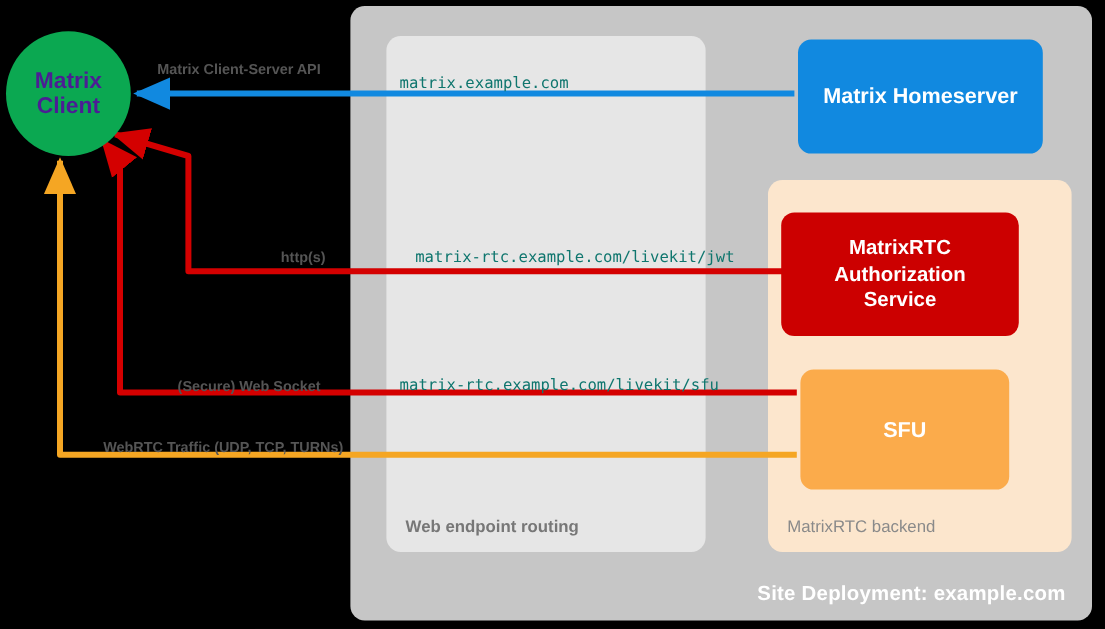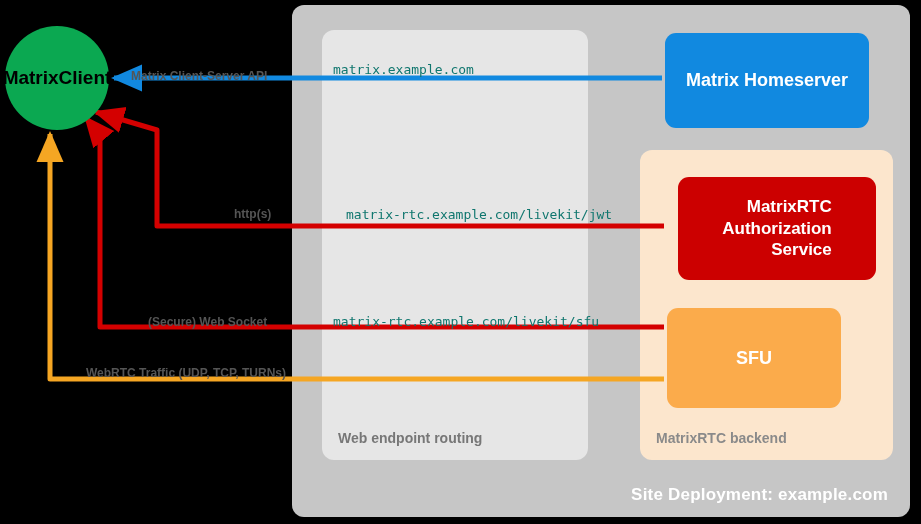--- a/index.html
+++ b/index.html
@@ -12,37 +12,37 @@
   
   #site-panel{left:292px;top:5px;width:618px;height:512px;background:#c6c6c6;border-radius:12px;}
   #site-label{position:absolute;right:22px;bottom:12px;color:#ffffff;font-size:17px;font-weight:bold;letter-spacing:.2px;white-space:nowrap;}
 
   
   #routing-panel{left:322px;top:30px;width:266px;height:430px;background:#e6e6e6;border-radius:12px;}
   #routing-label{position:absolute;left:16px;bottom:14px;color:#777777;font-size:14px;font-weight:bold;white-space:nowrap;}
 
   
   #backend-panel{left:640px;top:150px;width:253px;height:310px;background:#fce6cd;border-radius:12px;}
-  #backend-label{position:absolute;left:16px;bottom:14px;color:#8a8a8a;font-size:14px;font-weight:bold;white-space:nowrap;}
+  #backend-label{position:absolute;left:16px;bottom:14px;color:#8a8a8a;font-size:14px;font-weight:normal;white-space:nowrap;}
 
   
   #matrix-client{
     position:absolute;left:5px;top:26px;width:104px;height:104px;border-radius:50%;
-    background:#0ba851;color:#000000;display:flex;flex-direction:row;align-items:center;
+    background:#0ba851;color:#4c1d95;display:flex;flex-direction:column;align-items:center;
     justify-content:center;font-size:19px;font-weight:bold;line-height:1.12;text-align:center;
   }
   #homeserver{
     position:absolute;left:665px;top:33px;width:204px;height:95px;border-radius:11px;
     background:#1189e0;color:#fff;display:flex;align-items:center;justify-content:center;
     font-size:18px;font-weight:bold;text-align:left;
   }
   #auth-service{
-    position:absolute;left:678px;top:177px;width:198px;height:103px;border-radius:11px;
+    position:absolute;left:651px;top:177px;width:198px;height:103px;border-radius:11px;
     background:#cc0000;color:#fff;display:flex;align-items:center;justify-content:center;
-    font-size:17px;font-weight:bold;text-align:right;line-height:1.28;
+    font-size:17px;font-weight:bold;text-align:center;line-height:1.28;
   }
   #sfu{
     position:absolute;left:667px;top:308px;width:174px;height:100px;border-radius:11px;
     background:#fbab4b;color:#fff;display:flex;align-items:center;justify-content:center;
     font-size:18px;font-weight:bold;text-align:center;
   }
 
   
   #arrows{position:absolute;left:0;top:0;width:921px;height:524px;pointer-events:none;}
 
@@ -90,21 +90,21 @@
 
     <g>
       <path d="M664,327 L100,327 L100,135 L86,118" fill="none" stroke="#d40000" stroke-width="5" stroke-linejoin="round" stroke-linecap="butt" marker-end="url(#ah-red)"></path>
     </g>
 
     <g>
       <path d="M664,379 L50,379 L50,134" fill="none" stroke="#f5a623" stroke-width="5" stroke-linejoin="round" stroke-linecap="butt" marker-end="url(#ah-orange)"></path>
     </g>
   </svg>
 
-  <div class="arrow-label" style="left:131px;top:69px;">Matrix Client-Server API</div>
+  <div class="arrow-label" style="left:131px;top:51px;">Matrix Client-Server API</div>
   <div class="mono-label" style="left:333px;top:62px;">matrix.example.com</div>
 
   <div class="arrow-label" style="left:234px;top:207px;">http(s)</div>
   <div class="mono-label" style="left:346px;top:207px;">matrix-rtc.example.com/livekit/jwt</div>
 
   <div class="arrow-label" style="left:148px;top:315px;">(Secure) Web Socket</div>
   <div class="mono-label" style="left:333px;top:314px;">matrix-rtc.example.com/livekit/sfu</div>
 
   <div class="arrow-label" style="left:62px;top:366px;margin-left:24px;">WebRTC Traffic (UDP, TCP, TURNs)</div>
 

